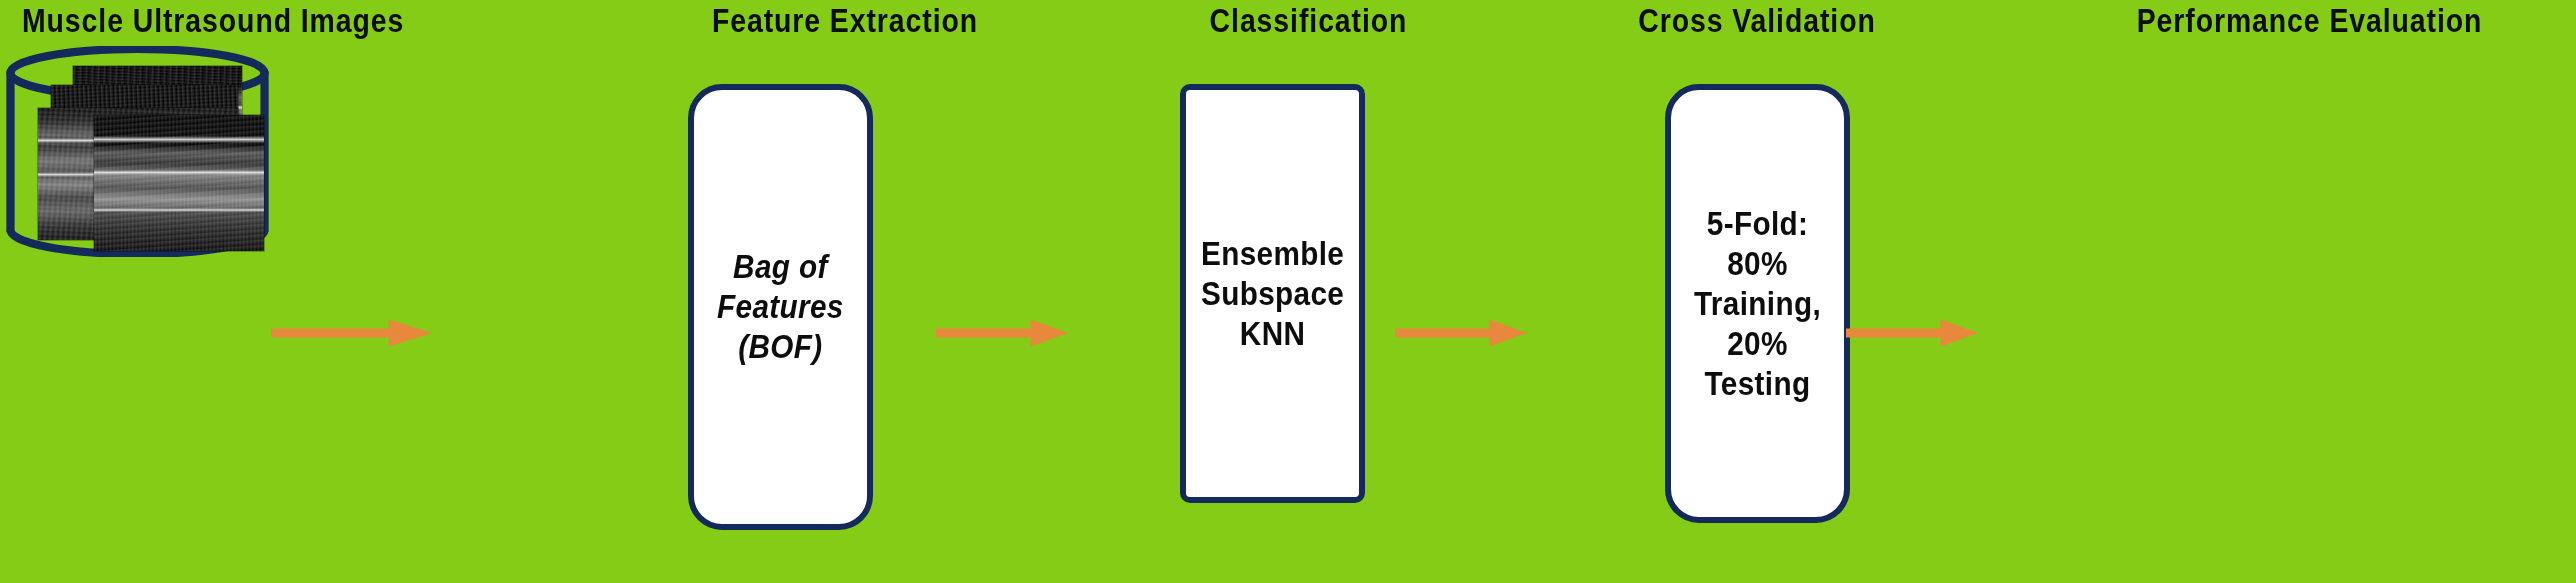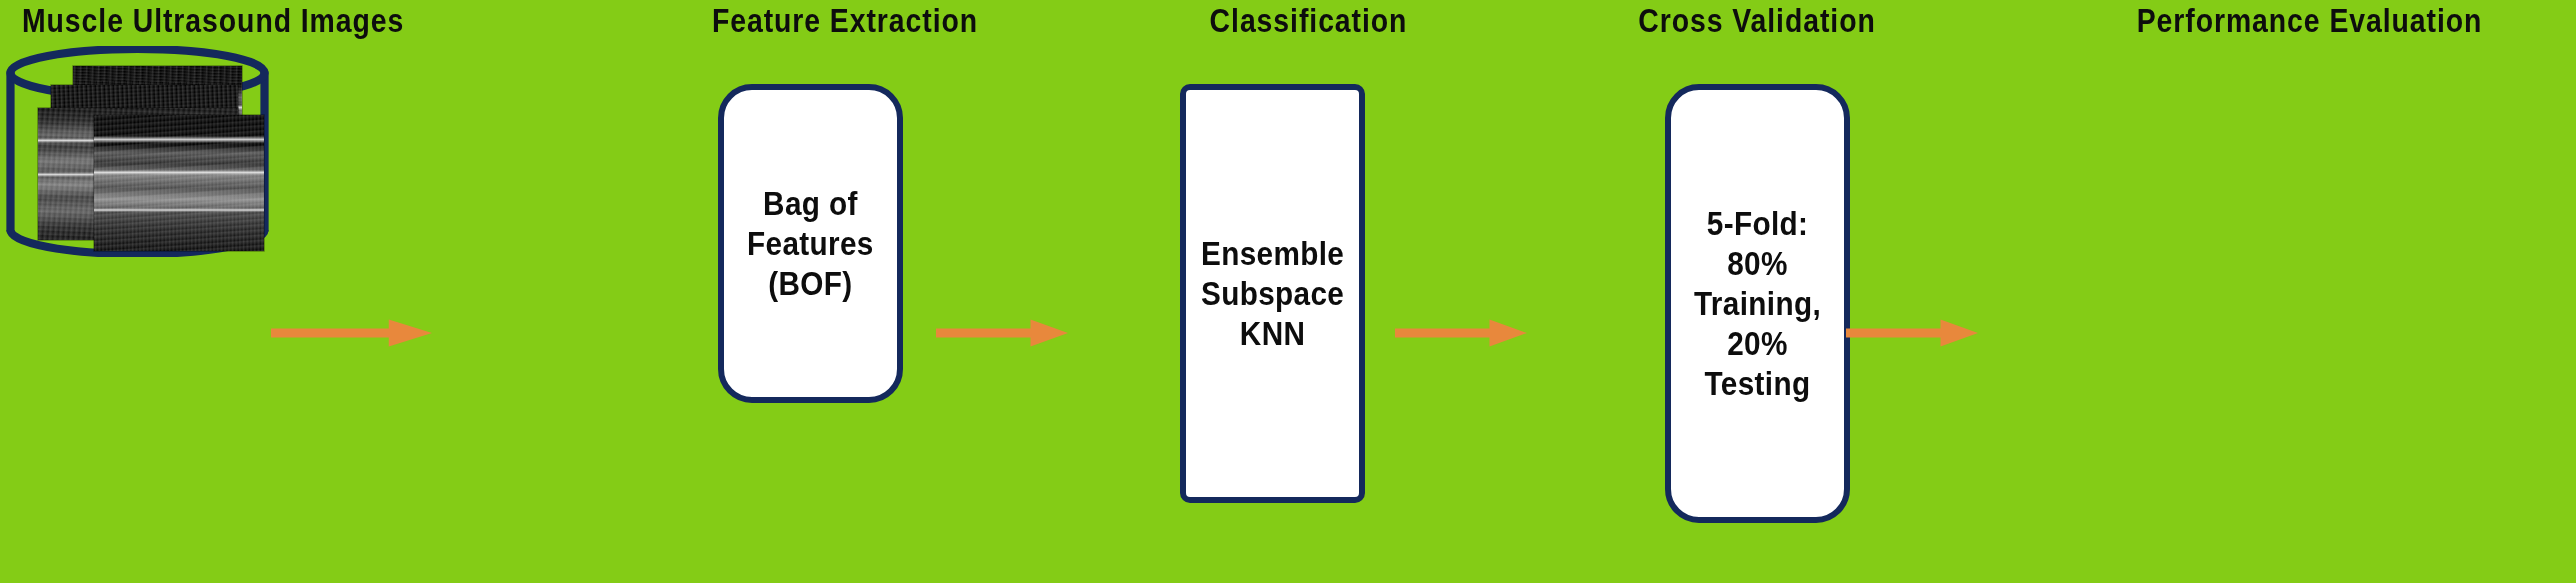--- a/index.html
+++ b/index.html
@@ -174,21 +174,21 @@
       <div class="band" style="top:93px; height:3.7px;"></div>
     </div>
   </div>
 
   <div class="arrow" style="left:271px; top:318px; width:161px;">
     <svg viewBox="0 0 216 40" preserveAspectRatio="none">
       <path d="M0,14 L158,14 L158,2 L216,20 L158,38 L158,26 L0,26 Z" fill="#e8883c"></path>
     </svg>
   </div>
 
-  <div class="stage-box" style="left:718px; top:84px; width:185px; height:319px;">
+  <div class="stage-box" style="left:688px; top:84px; width:185px; height:446px;font-style:italic;">
     <div class="box-text">Bag of
 Features
 (BOF)</div>
   </div>
 
   <div class="arrow" style="left:936px; top:318px; width:132px;">
     <svg viewBox="0 0 176 40" preserveAspectRatio="none">
       <path d="M0,14 L126,14 L126,2 L176,20 L126,38 L126,26 L0,26 Z" fill="#e8883c"></path>
     </svg>
   </div>

